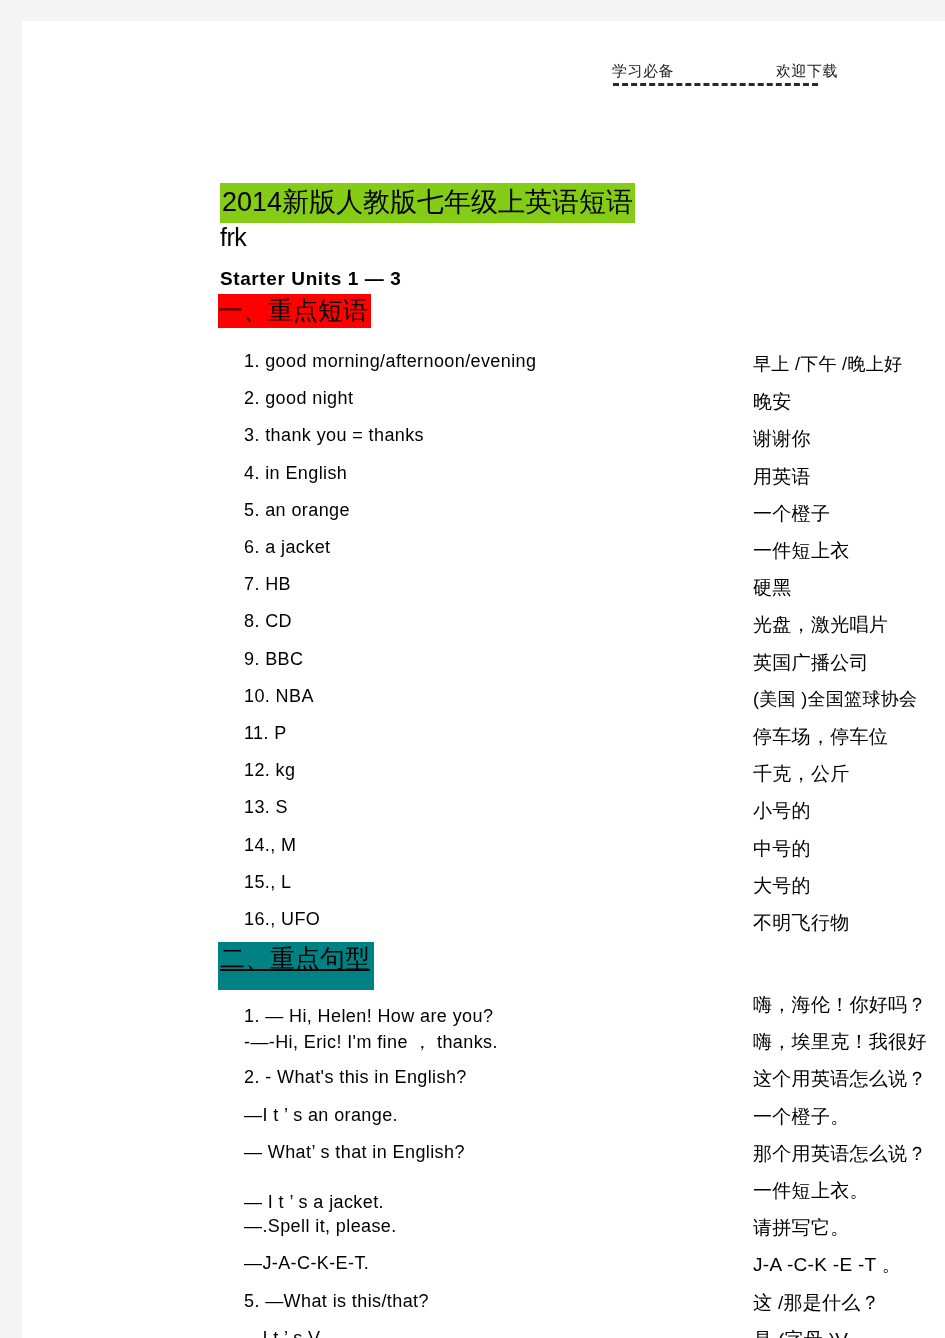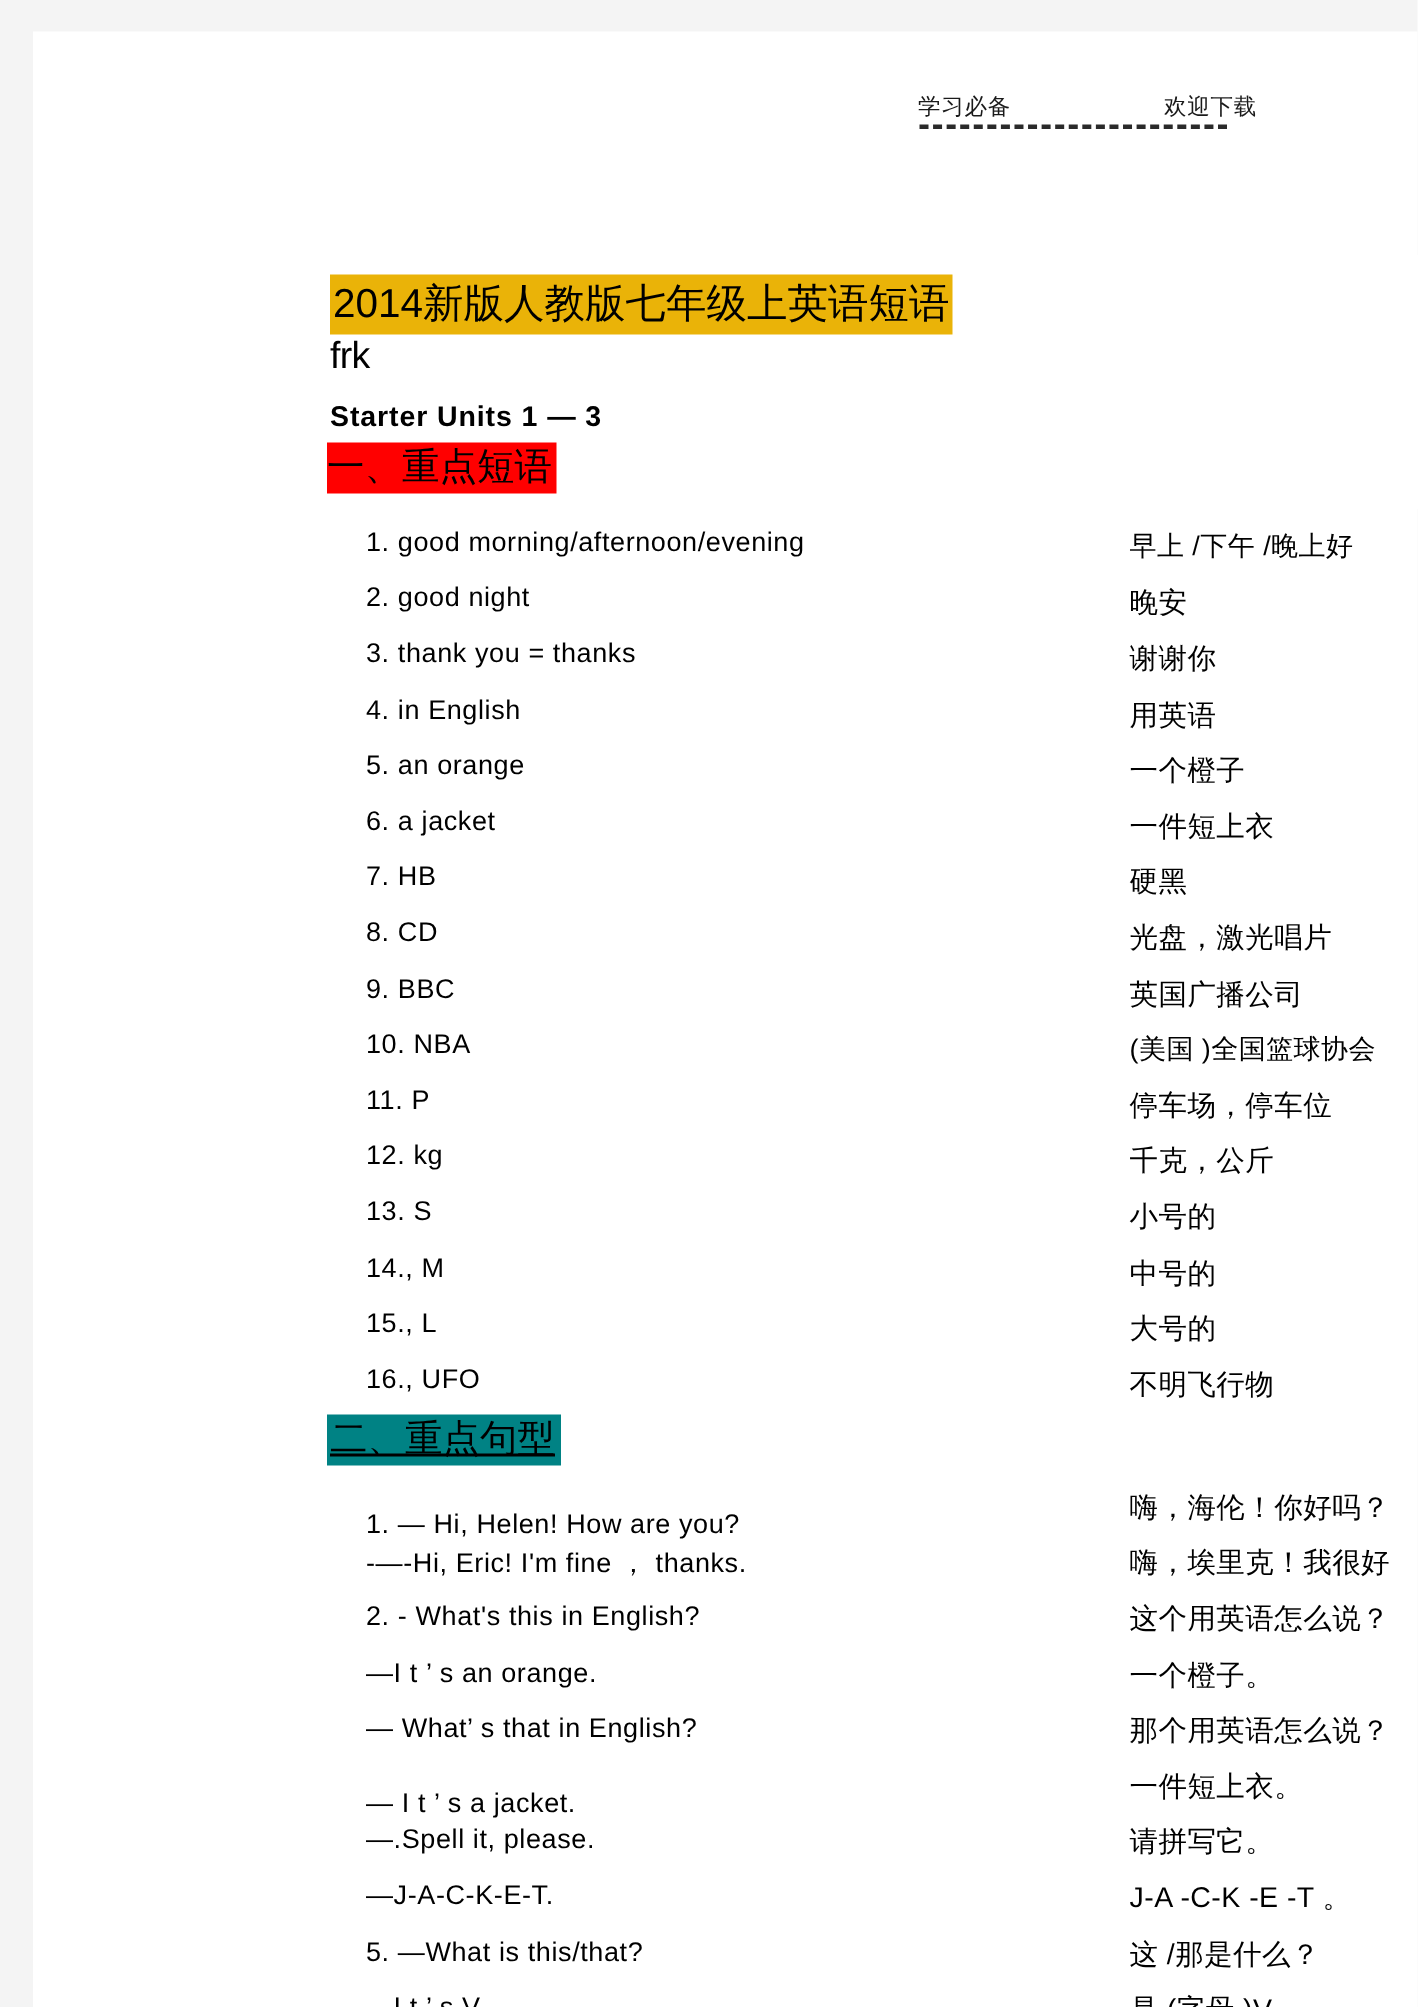--- a/index.html
+++ b/index.html
@@ -68,21 +68,21 @@
   .line {
     position: absolute;
     white-space: nowrap;
     color: #000000;
   }
 
   .doc-title {
     left: 198px;
     top: 162px;
     font-size: 27px;
-    background: #eab308;
+    background: #84cc16;
     color: #000000;
     padding: 1px 2px 3px 2px;
     letter-spacing: 0px;
   }
   .frk {
     left: 198px;
     top: 202px;
     font-size: 25px;
     font-family: "Liberation Sans Narrow", "Liberation Sans", sans-serif;
     letter-spacing: -0.5px;
@@ -105,21 +105,21 @@
     padding: 2px 3px 4px 0px;
   }
   .sec-head-teal {
     left: 196px;
     top: 921px;
     font-size: 25px;
     letter-spacing: 0px;
   }
   .sec-head-teal .hl {
     background: #008284;
-    padding: 2px 4px 4px 2px;
+    padding: 2px 4px 18px 2px;
     text-decoration: underline;
   }
 
   .en {
     left: 222px;
     font-size: 18px;
     letter-spacing: 0.4px;
   }
   .zh {
     left: 731px;

